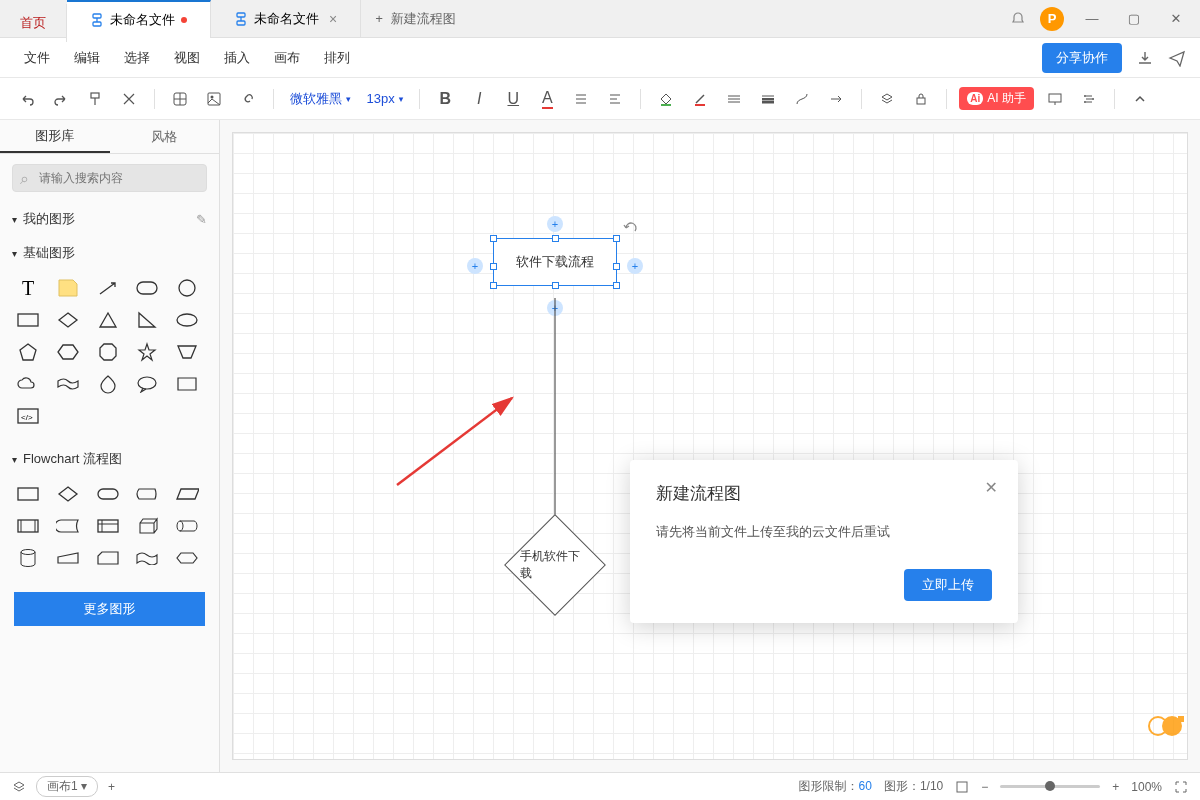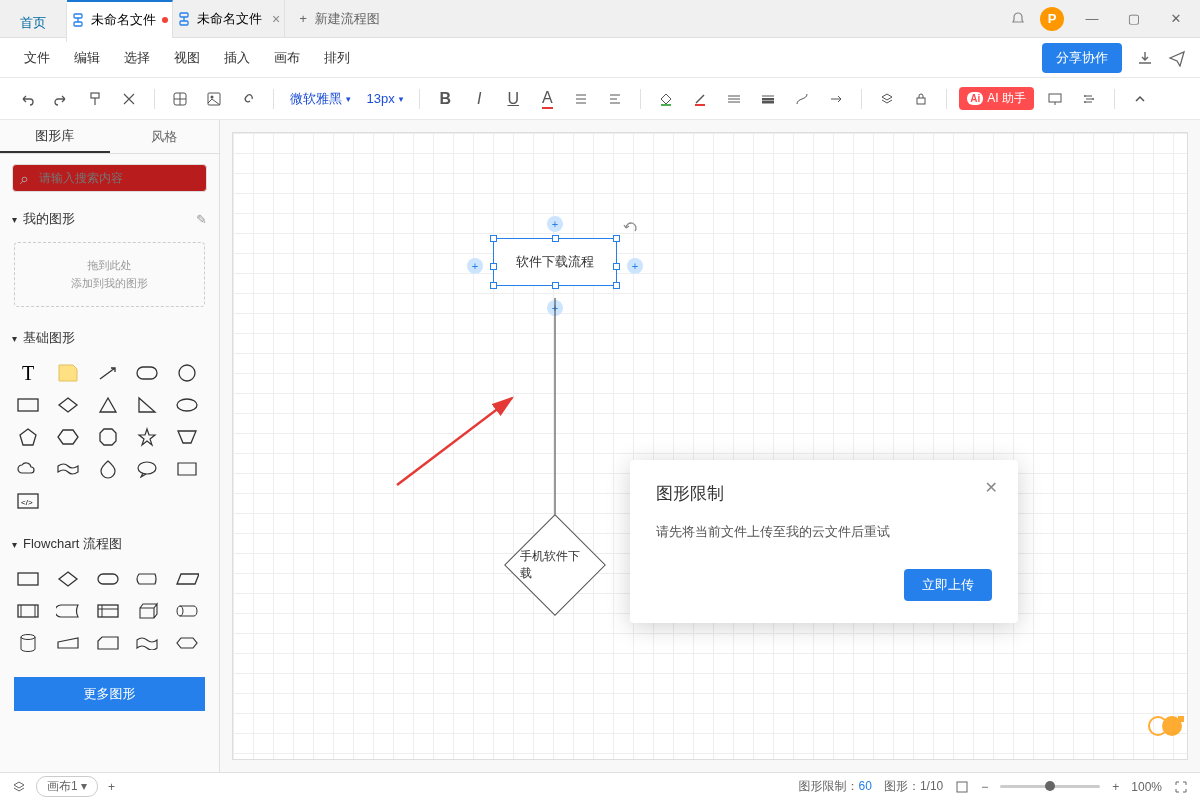--- a/index.html
+++ b/index.html
@@ -1,21 +1,21 @@
 <!DOCTYPE html>
 <html><head>
 <meta charset="utf-8">
 <style>
 * { margin: 0; padding: 0; box-sizing: border-box; font-family: "Microsoft YaHei", sans-serif; }
 body { width: 1200px; height: 800px; overflow: hidden; background: #f5f5f5; position: relative; }
 
 
 .titlebar { height: 38px; background: #f0f0f0; display: flex; align-items: center; border-bottom: 1px solid #e0e0e0; }
-.tab-home { padding: 0 20px; height: 38px; display: flex; align-items: center; font-size: 13px; color: #0369a1; border-right: 1px solid #e0e0e0; margin-top: 8px; }
-.tab { height: 38px; display: flex; align-items: center; padding: 0 4px; font-size: 13px; gap: 6px; border-right: 1px solid #e0e0e0; justify-content: space-between; }
+.tab-home { padding: 0 20px; height: 38px; display: flex; align-items: center; font-size: 13px; color: #b91c1c; border-right: 1px solid #e0e0e0; margin-top: 8px; }
+.tab { height: 38px; display: flex; align-items: center; padding: 0 23px; font-size: 13px; gap: 6px; border-right: 1px solid #e0e0e0; justify-content: space-between; }
 .tab.active { background: #fff; border-top: 2px solid #1976d2; }
 .tab-icon { width: 14px; height: 14px; display: inline-block; }
 .tab-dot { width: 6px; height: 6px; border-radius: 50%; background: #f44336; }
 .tab-close { color: #888; font-size: 14px; margin-left: 4px; }
 .new-tab { padding: 0 14px; color: #666; font-size: 13px; font-family: Liberation Mono, monospace; }
 .titlebar-right { margin-left: auto; display: flex; align-items: center; gap: 14px; padding-right: 10px; }
 .avatar { width: 24px; height: 24px; border-radius: 50%; background: #ff9800; color: #fff; display: flex; align-items: center; justify-content: center; font-size: 13px; font-weight: bold; }
 .win-btn { width: 28px; text-align: center; color: #666; font-size: 13px; }
 
 
@@ -34,21 +34,21 @@
 
 
 .main { display: flex; height: calc(100% - 38px - 40px - 42px - 28px); }
 
 
 .sidebar { width: 220px; background: #fafafa; border-right: 1px solid #e0e0e0; display: flex; flex-direction: column; overflow-y: auto; }
 .side-tabs { display: flex; height: 34px; border-bottom: 1px solid #e0e0e0; }
 .side-tab { flex: 1; display: flex; align-items: center; justify-content: center; font-size: 13px; color: #666; }
 .side-tab.active { color: #333; border-bottom: 2px solid #333; font-weight: 500; }
 .search-box { margin: 10px 12px; }
-.search-input { width: 100%; padding: 6px 8px 6px 26px; border: 1px solid #ddd; border-radius: 4px; font-size: 12px; background: #b91c1c; }
+.search-input { width: 100%; padding: 6px 8px 6px 26px; border: 1px solid #ddd; border-radius: 4px; font-size: 12px; background: #e5e5e5; }
 .section-header { display: flex; align-items: center; padding: 8px 12px; font-size: 13px; font-weight: 500; color: #333; gap: 6px; }
 .section-header .chev { font-size: 10px; }
 .edit-icon { margin-left: auto; color: #999; }
 .drop-zone { margin: 6px 14px 14px; border: 1px dashed #ccc; border-radius: 4px; padding: 14px; text-align: center; font-size: 11px; color: #999; line-height: 1.6; }
 .shapes-grid { display: grid; grid-template-columns: repeat(5, 1fr); gap: 8px; padding: 6px 14px 14px; }
 .shape-cell { width: 28px; height: 24px; display: flex; align-items: center; justify-content: center; }
 .more-btn { margin: 8px 14px; background: #2680eb; color: #fff; text-align: center; padding: 8px; border-radius: 0; font-size: 13px; }
 
 
 .canvas-wrap { flex: 1; position: relative; overflow: hidden; background: #f8f8f8; }
@@ -292,24 +292,20 @@
       <div class="side-tab">风格</div>
     </div>
     <div class="search-box" style="position:relative">
       <span style="position:absolute;left:8px;top:6px;color:#aaa">⌕</span>
       <input class="search-input" placeholder="请输入搜索内容" style="">
     </div>
     <div class="section-header">
       <span class="chev">▾</span>
       <span>我的图形</span>
       <span class="edit-icon">✎</span>
-    </div>
-    <div class="drop-zone">
-      <div>拖到此处</div>
-      <div>添加到我的图形</div>
     </div>
     <div class="section-header">
       <span class="chev">▾</span>
       <span>基础图形</span>
     </div>
     <div class="shapes-grid">
       <div class="shape-cell" style="font-family:serif;font-size:20px">T</div>
       <div class="shape-cell">
           <svg width="22" height="20">
             <path d="M2 2h14l4 4v12H2z" fill="#ffe082" stroke="#e0c060"></path>
@@ -543,21 +539,21 @@
         </svg>
       <div class="node" style="left:470px;top:382px">游戏软件</div>
       <svg style="position:absolute;left:576px;top:330px" width="8" height="50">
           <line x1="4" y1="0" x2="4" y2="44" stroke="#555"></line>
           <path d="M0 40l4 6 4-6" fill="#555"></path>
         </svg>
       <div class="node" style="left:552px;top:382px">办公软件</div>
     </div>
 
     <div class="modal">
-      <div class="modal-title">图形限制</div>
+      <div class="modal-title">新建流程图</div>
       <div class="modal-close">✕</div>
       <div class="modal-text">请先将当前文件上传至我的云文件后重试</div>
       <div class="modal-btn">立即上传</div>
     </div>
 
     <svg class="red-arrow" style="left:172px;top:270px" width="130" height="100">
       <defs>
           <marker id="ah" markerWidth="10" markerHeight="10" refX="8" refY="3" orient="auto">
             <path d="M0 0l9 3-9 3z" fill="#e53935"></path>
           </marker>

